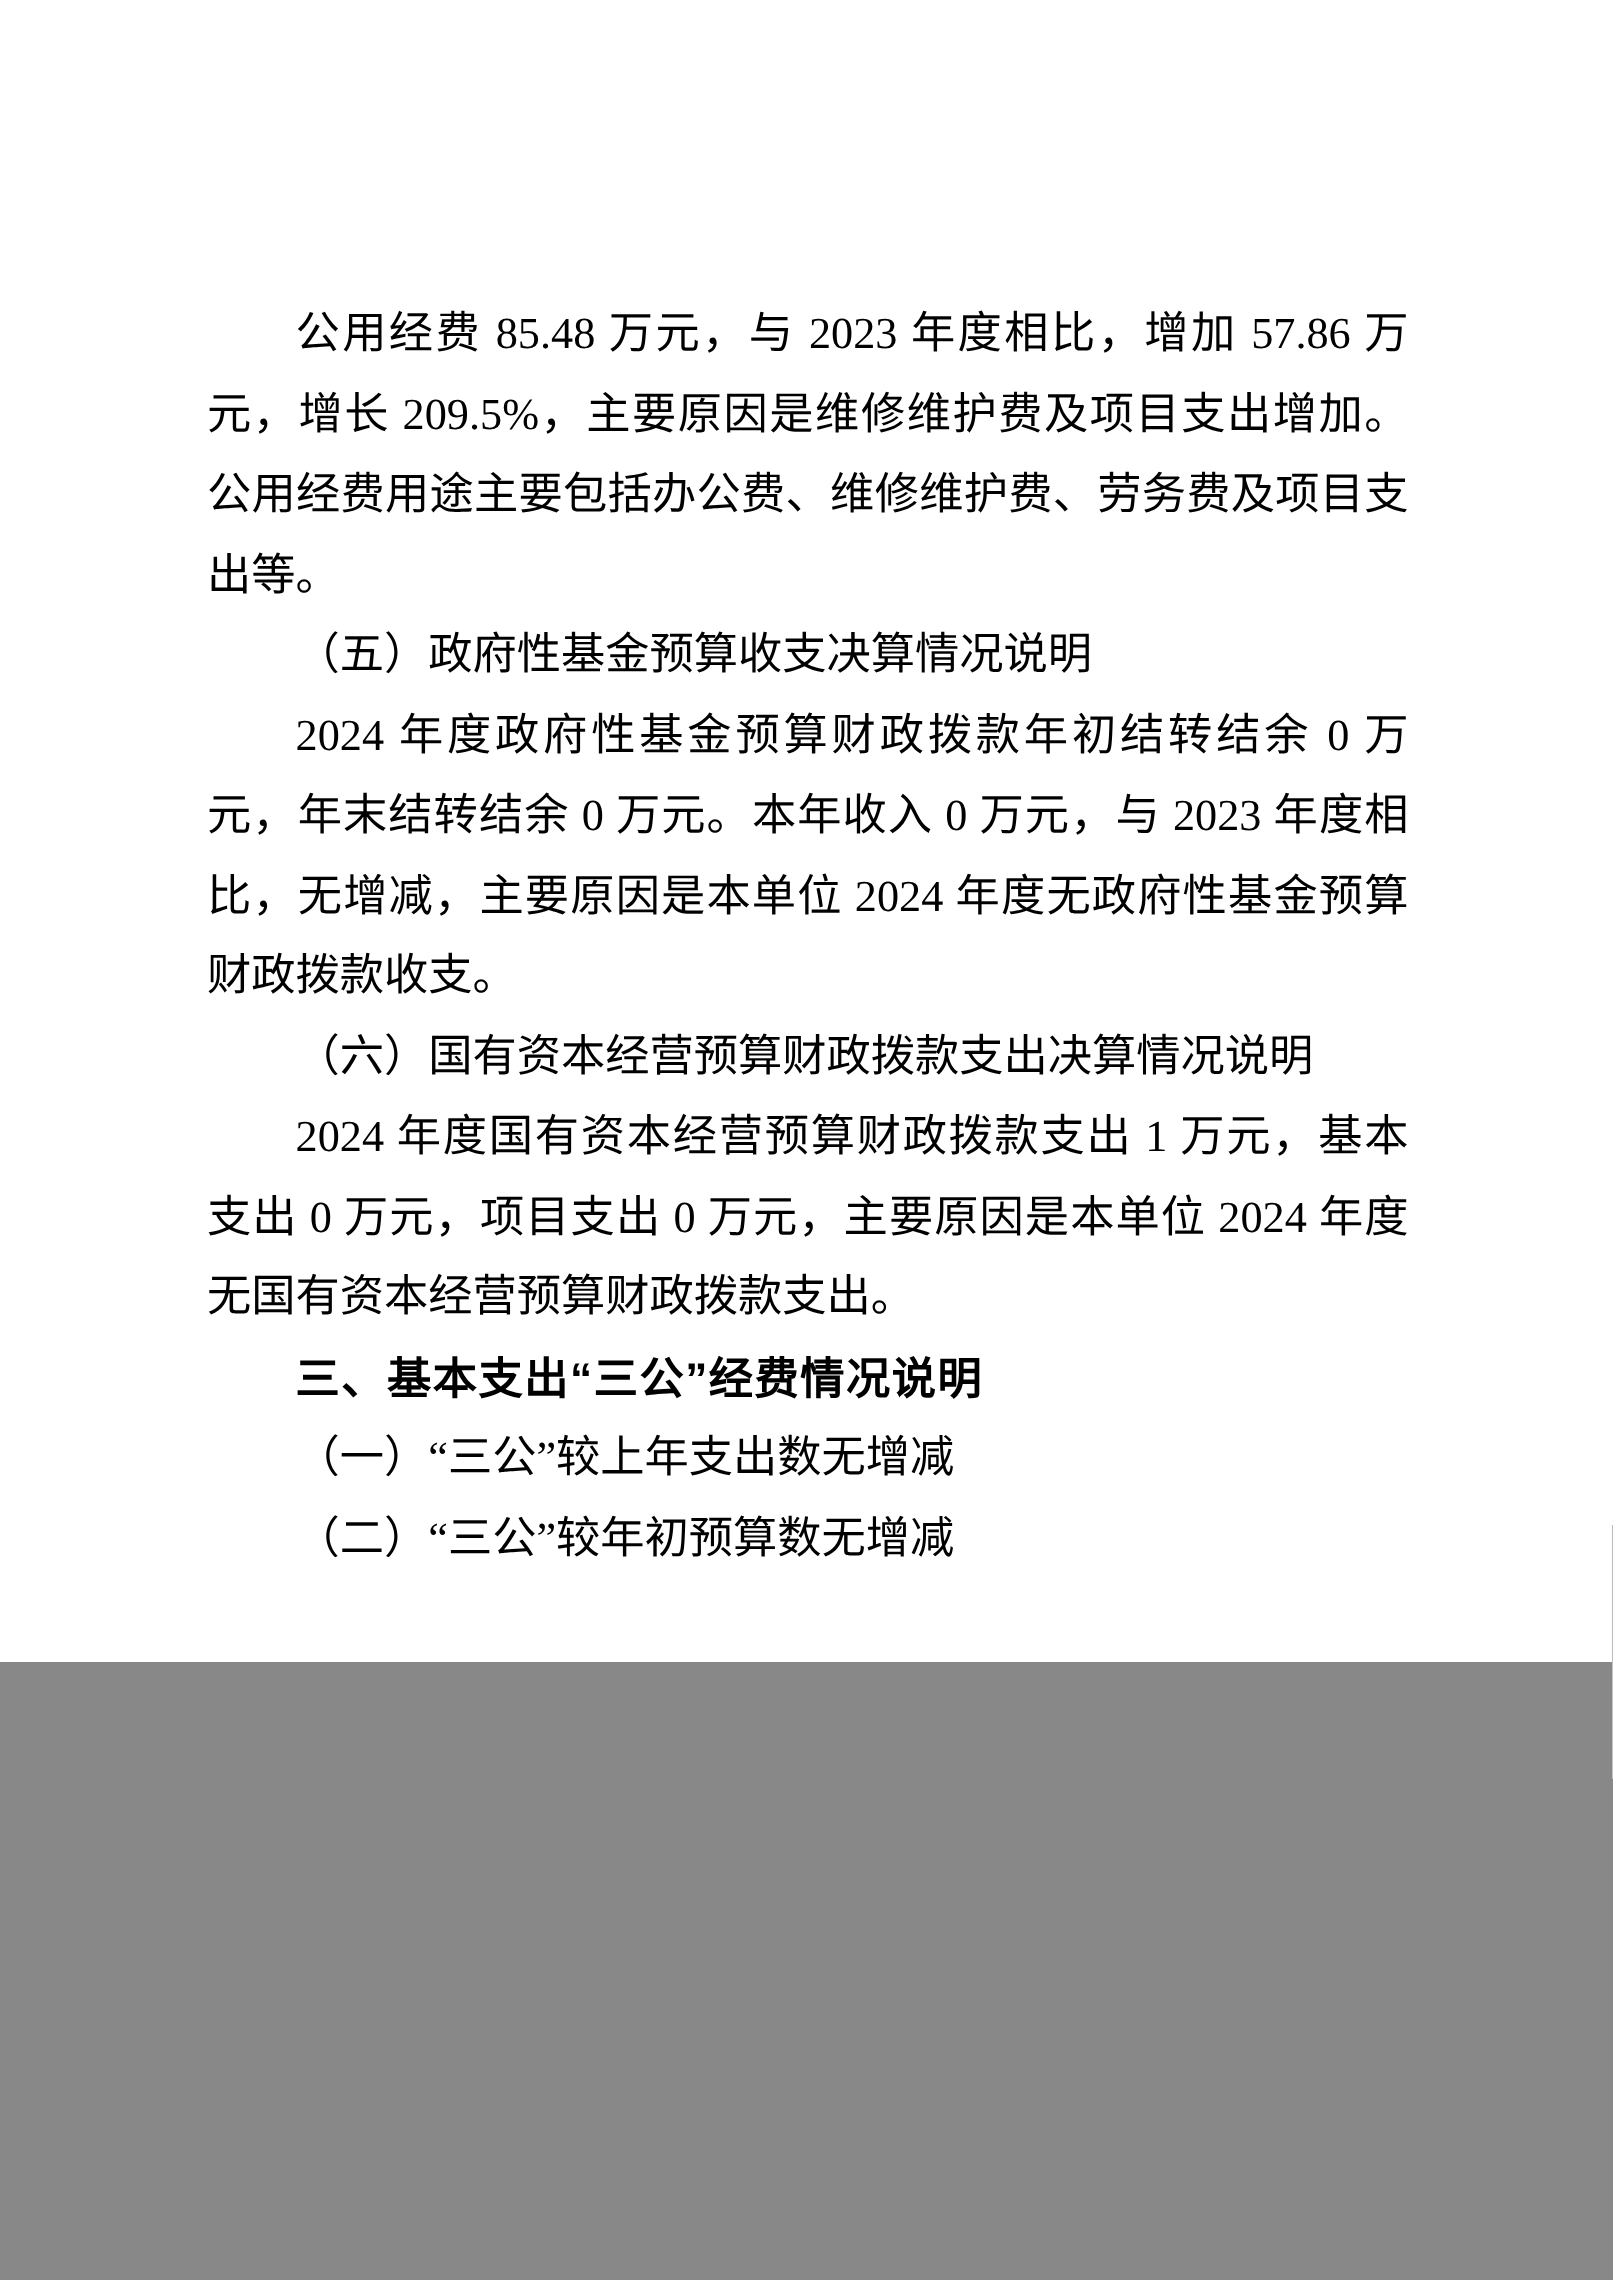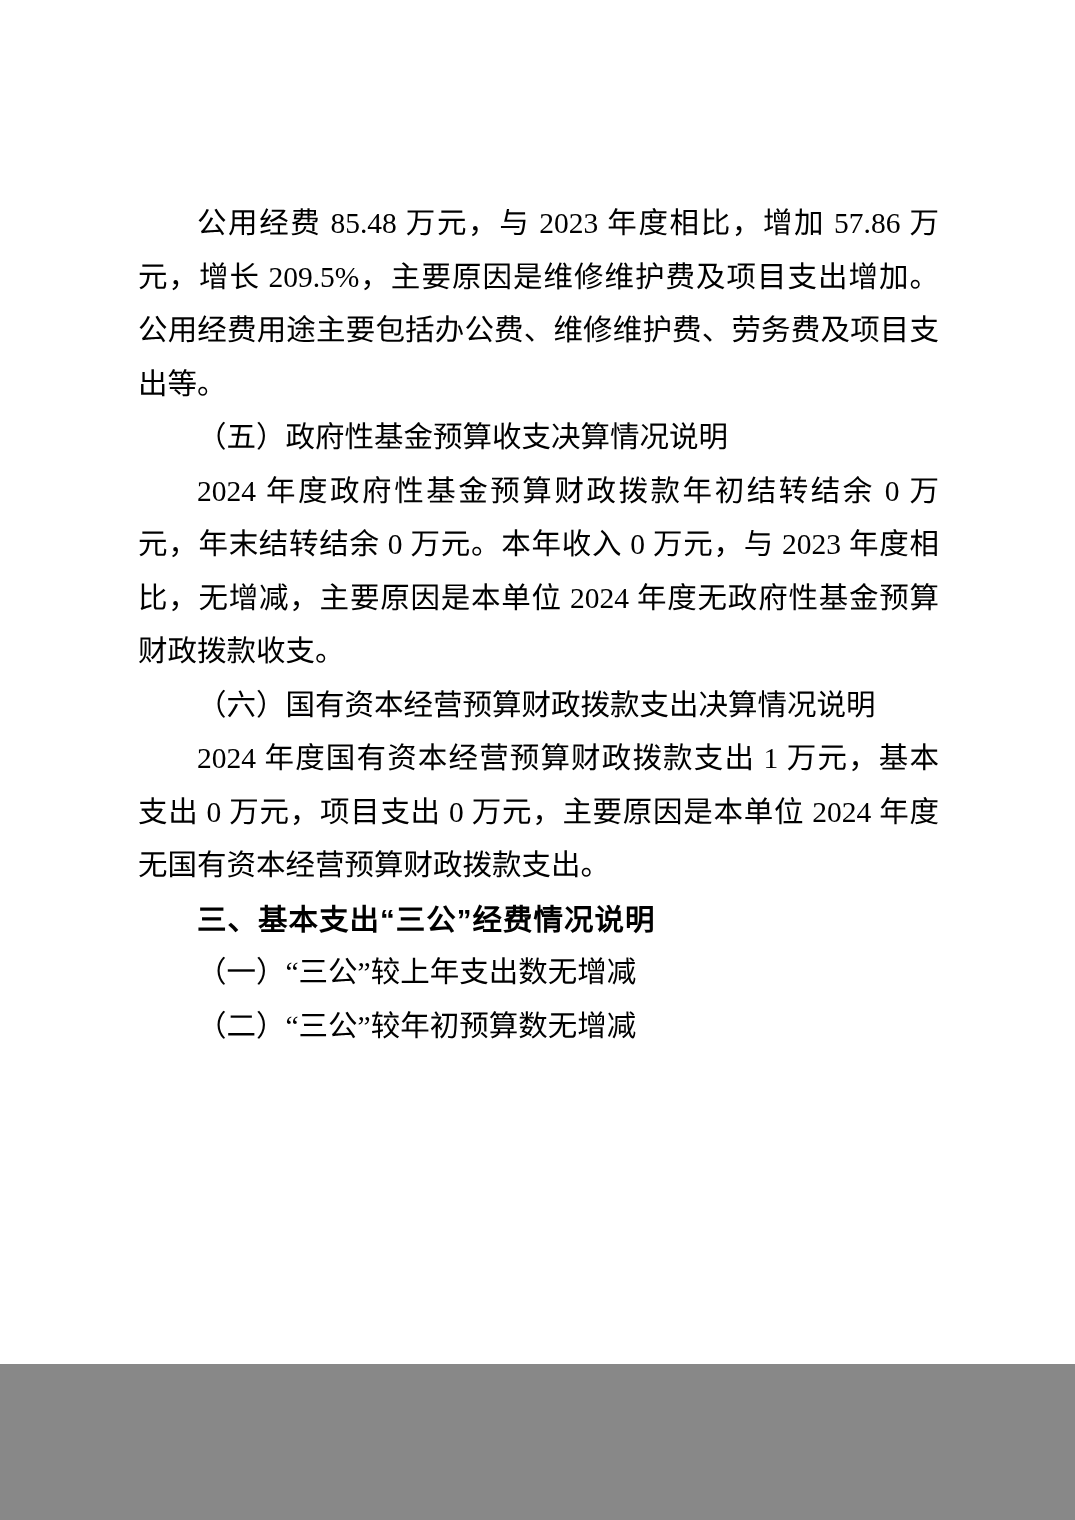--- a/index.html
+++ b/index.html
@@ -3,21 +3,21 @@
 <meta charset="utf-8">
 <style>
   html, body {
     margin: 0;
     padding: 0;
     background: #888;
   }
   .page {
     position: relative;
     width: 1075px;
-    height: 1364px;
+    height: 1108px;
     margin: 0 auto;
     background: #ffffff;
     overflow: hidden;
     color: #000000;
     font-family: "Liberation Serif", "DejaVu Serif", serif;
   }
   .content {
     position: absolute;
     top: 197px;
     left: 138px;

